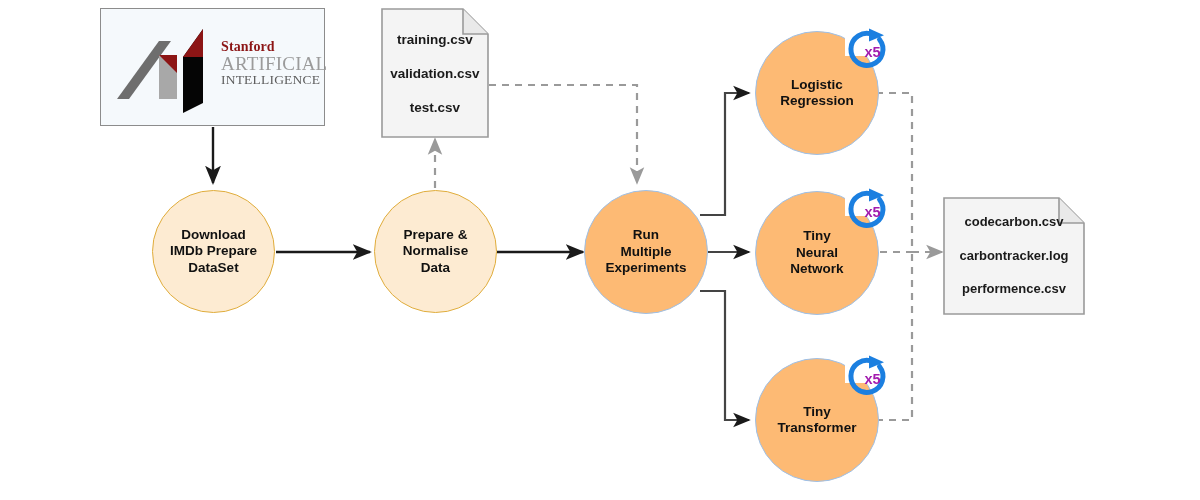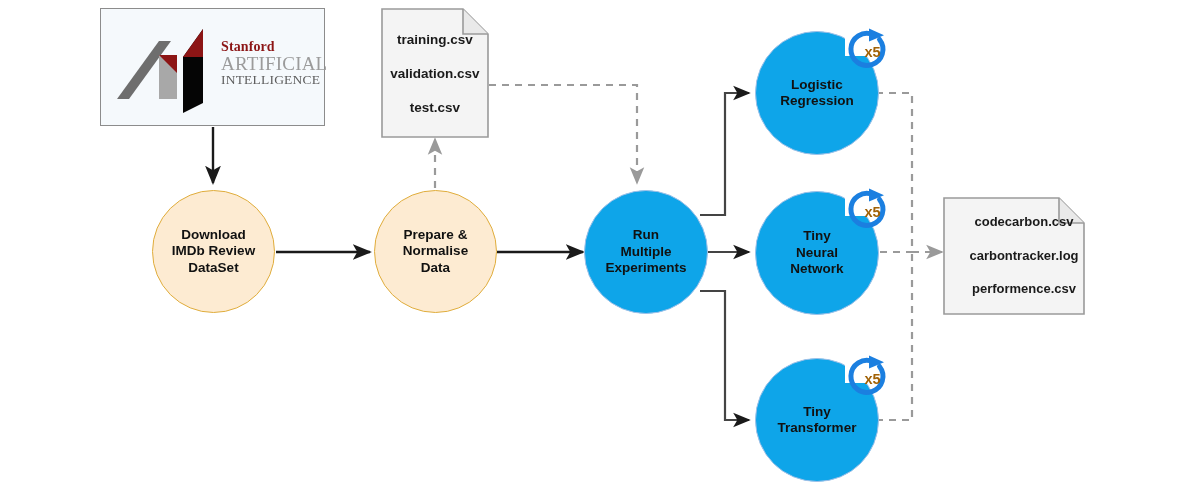--- a/index.html
+++ b/index.html
@@ -29,30 +29,30 @@
                  justify-content:center;color:#1a1a1a;font-weight:700;
                  font-size:13.5px;line-height:17px;text-align:center;gap:17px;}
   .doc.small .doc-text{font-size:13px;line-height:16.5px;}
   .doc-line{white-space:nowrap;}
 
   
   .node{position:absolute;border-radius:50%;box-sizing:border-box;
         display:flex;align-items:center;justify-content:center;text-align:center;
         color:#111;font-weight:700;font-size:13.5px;line-height:16.5px;}
   .node.data{background:#fdebd2;border:1.6px solid #e0ad3c;}
-  .node.proc{background:#0ea5e9;border:1.6px solid #9dc0e8;}
+  .node.proc{background:#fdba74;border:1.6px solid #9dc0e8;}
   .node-label{padding:0 6px;}
   .node-line{white-space:nowrap;}
 
   
   .badge{position:absolute;width:52px;height:52px;}
   .badge .b-svg{position:absolute;left:0;top:0;}
   .badge .b-text{position:absolute;left:0;top:0;width:52px;height:52px;
                  display:flex;align-items:center;justify-content:center;
-                 font-size:14.5px;font-weight:700;color:#a16207;padding-left:3px;
+                 font-size:14.5px;font-weight:700;color:#a21caf;padding-left:3px;
                  box-sizing:border-box;}
 </style>
 </head>
 <body>
 
 <div id="stage">
 
   <svg id="wires" viewBox="0 0 1200 500" xmlns="http://www.w3.org/2000/svg">
     <defs>
       <marker id="ahBlack" markerWidth="9" markerHeight="9" refX="7.2" refY="3.6" orient="auto" markerUnits="strokeWidth">
@@ -106,36 +106,36 @@
       <path d="M1,1 L82,1 L107,26 L107,129 L1,129 Z" fill="#f4f4f4" stroke="#9a9a9a" stroke-width="1.6"></path>
       <path d="M82,1 L82,26 L107,26" fill="#e9e9e9" stroke="#9a9a9a" stroke-width="1.6"></path>
     </svg>
     <div class="doc-text">
       <div class="doc-line">training.csv</div>
       <div class="doc-line">validation.csv</div>
       <div class="doc-line">test.csv</div>
     </div>
   </div>
 
-  <div class="doc small" style="left:943px;top:197px;width:142px;height:118px;padding-left:20px;">
+  <div class="doc small" style="left:943px;top:197px;width:142px;height:118px;">
     <svg class="doc-svg" width="142" height="118" viewBox="0 0 142 118" xmlns="http://www.w3.org/2000/svg">
       <path d="M1,1 L116,1 L141,26 L141,117 L1,117 Z" fill="#f4f4f4" stroke="#9a9a9a" stroke-width="1.6"></path>
       <path d="M116,1 L116,26 L141,26" fill="#e9e9e9" stroke="#9a9a9a" stroke-width="1.6"></path>
     </svg>
     <div class="doc-text">
       <div class="doc-line">codecarbon.csv</div>
       <div class="doc-line">carbontracker.log</div>
       <div class="doc-line">performence.csv</div>
     </div>
   </div>
 
   <div class="node data" style="left:152px;top:190px;width:123px;height:123px;">
     <div class="node-label">
       <div class="node-line">Download</div>
-      <div class="node-line">IMDb Review</div>
+      <div class="node-line">IMDb Prepare</div>
       <div class="node-line">DataSet</div>
     </div>
   </div>
 
   <div class="node data" style="left:374px;top:190px;width:123px;height:123px;">
     <div class="node-label">
       <div class="node-line">Prepare &amp;</div>
       <div class="node-line">Normalise</div>
       <div class="node-line">Data</div>
     </div>

